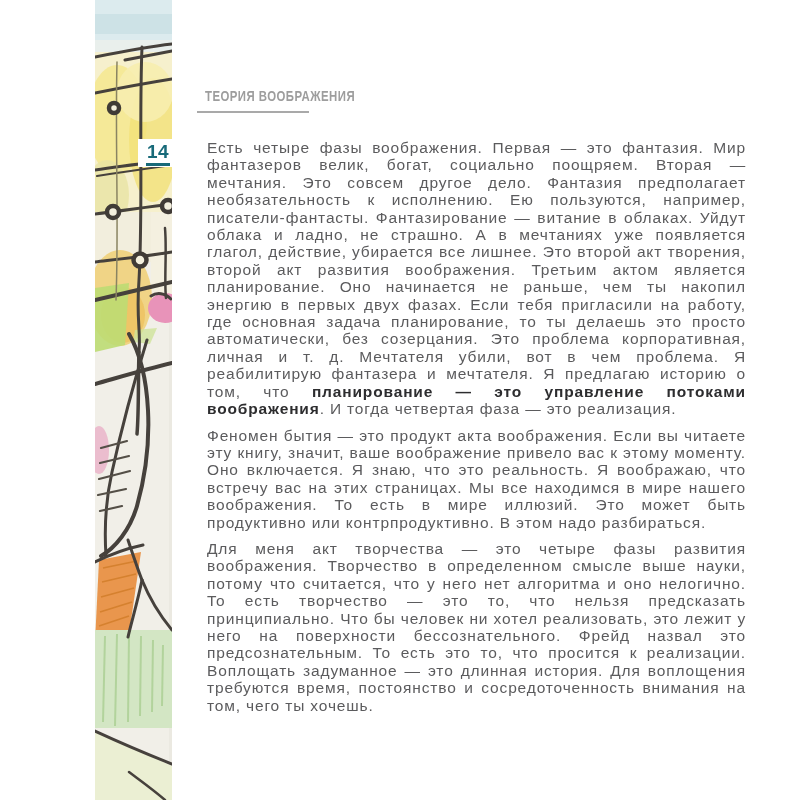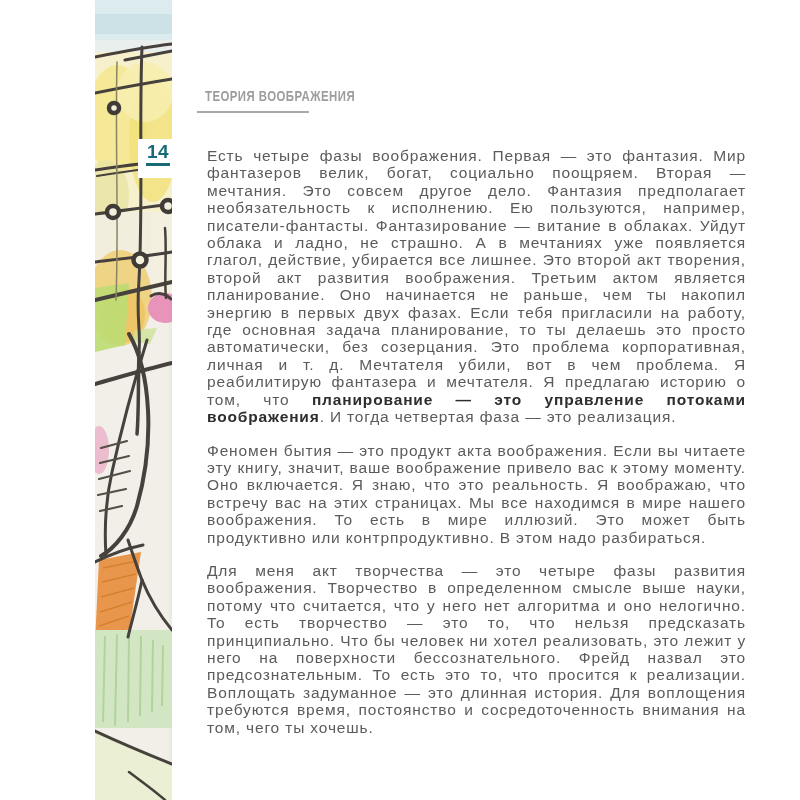--- a/index.html
+++ b/index.html
@@ -4,41 +4,41 @@
 <style>
   html,body{margin:0;padding:0;}
   body{
     width:800px;height:800px;position:relative;overflow:hidden;
     background:#ffffff;
     font-family:"Liberation Sans", sans-serif;
   }
   .page{position:absolute;inset:0;background:#ffffff;}
   .illustration{position:absolute;left:95px;top:0;width:77px;height:800px;display:block;}
   .pagenum-box{
-    position:absolute;left:138px;top:139px;width:40px;height:39px;background:#ffffff;
+    position:absolute;left:138px;top:139px;width:40px;height:28px;background:#ffffff;
     box-sizing:border-box;padding:3px 0 12px 8px;z-index:3;
   }
   .pagenum{
     display:inline-block;font-size:19px;font-weight:700;color:#186a79;
     line-height:1;letter-spacing:0.5px;border-bottom:3px solid #186a79;padding:0 1px 2px 1px;
   }
   .chapter{
     position:absolute;left:205px;top:87px;margin:0;z-index:2;
     font-size:15px;font-weight:700;color:#9d9d9d;letter-spacing:0.6px;
     transform:scaleX(0.76);transform-origin:left top;white-space:nowrap;
   }
   .chapter-underline{
     position:absolute;left:197px;top:111px;width:112px;height:2px;background:#a9a9a9;z-index:2;
   }
   .bodytext{
     position:absolute;left:207px;top:131px;width:539px;z-index:2;
     font-size:15.5px;line-height:17.4px;letter-spacing:0.85px;
     color:#5b5b5d;text-align:justify;
   }
-  .bodytext p{margin:16px 0 9px 0;}
+  .bodytext p{margin:8px 0 9px 0;}
   .bodytext strong{color:#2d2d2f;font-weight:700;}
 </style>
 </head>
 <body>
 
 <div class="page">
 
   <svg class="illustration" viewBox="0 0 77 800" preserveAspectRatio="none" aria-hidden="true">
 
     <rect x="0" y="0" width="77" height="800" fill="#f1efe8"></rect>

